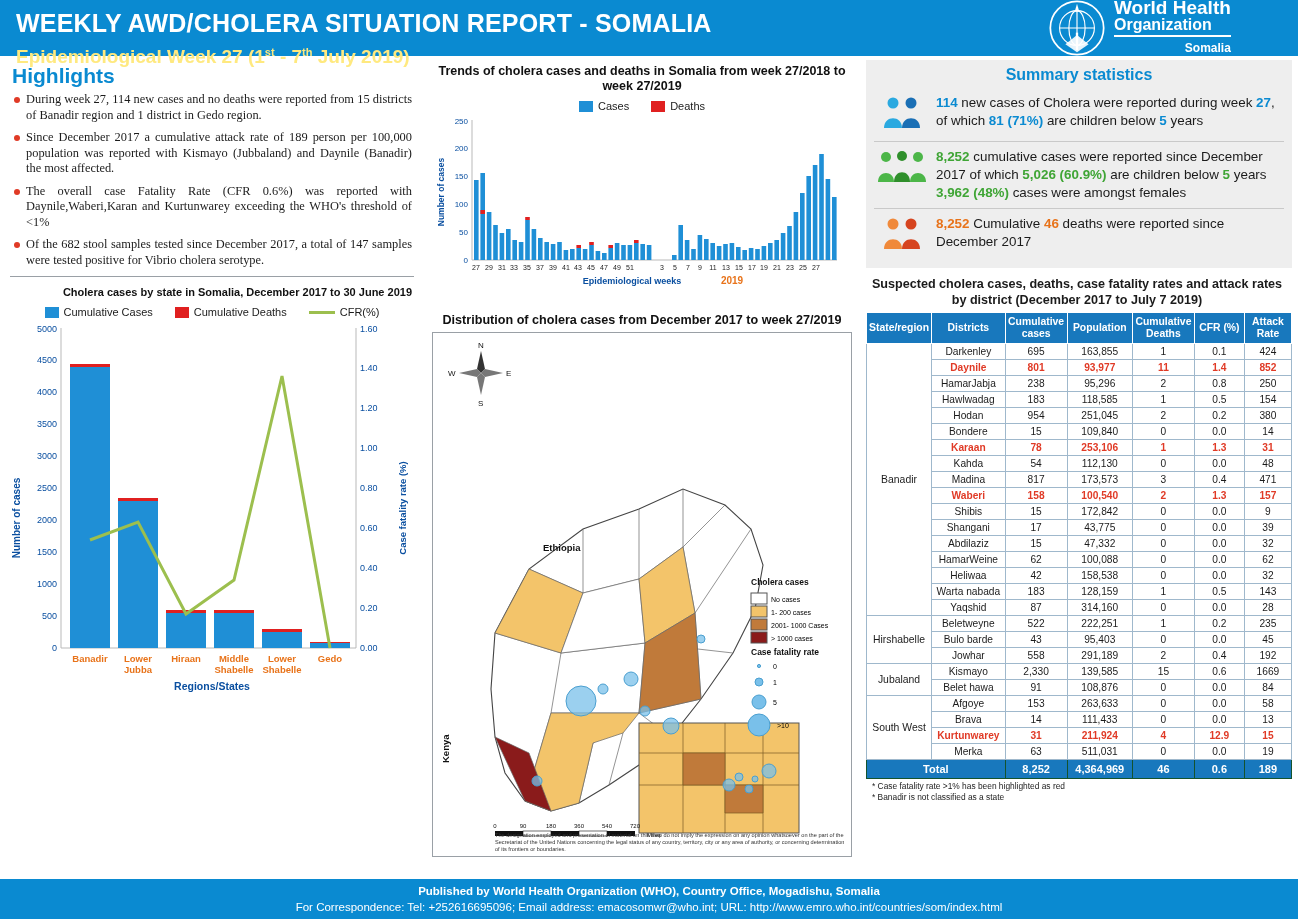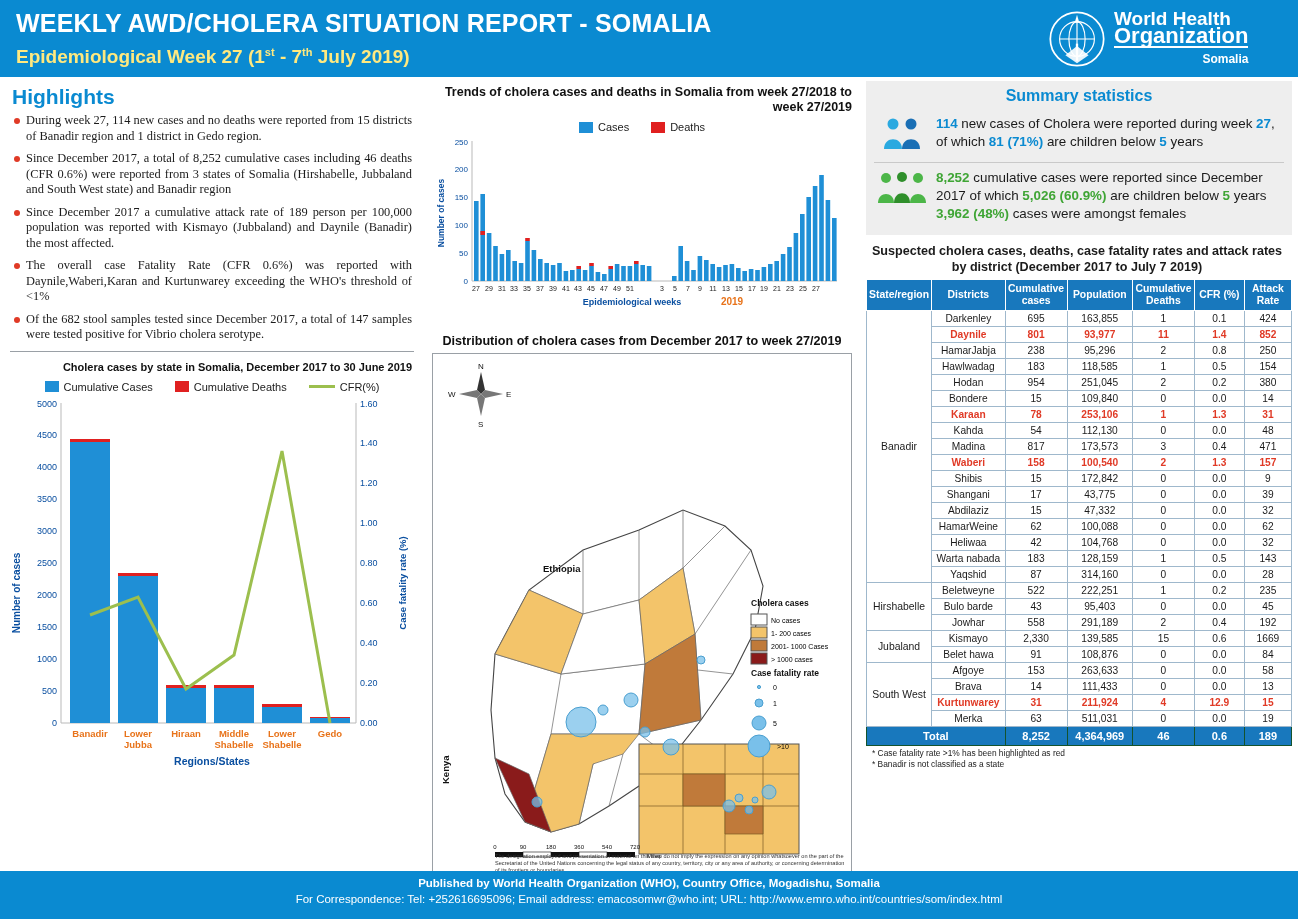--- a/index.html
+++ b/index.html
@@ -7,21 +7,21 @@
   body {
     width: 1298px; height: 919px;
     font-family: "Liberation Sans", sans-serif;
     background: #ffffff;
     color: #1b1b1b;
     position: relative;
     overflow: hidden;
   }
   
   .header {
-    height: 77px;
+    height: 56px;
     background: #0a8ad1;
     color: #ffffff;
     display: flex;
     align-items: stretch;
     position: relative;
   }
   .header .titles { padding: 8px 0 0 16px; flex: 1; }
   .header h1 {
     margin: 0;
     font-size: 25px;
@@ -40,21 +40,21 @@
   .who-logo {
     width: 250px;
     display: flex;
     align-items: center;
     gap: 8px;
     padding-right: 14px;
   }
   .who-mark { width: 58px; height: 58px; flex: none; }
   .who-text { line-height: 17px; }
   .who-text .l1 { font-size: 19px; font-weight: bold; }
-  .who-text .l2 { font-size: 22px; font-weight: bold; }
+  .who-text .l2 { font-size: 16px; font-weight: bold; }
   .who-text .l3 { font-size: 12px; font-weight: bold; text-align: right; margin-top: 3px; }
   .who-rule { border-top: 2px solid #fff; margin: 2px 0; }
 
   
   .main {
     display: flex;
     height: 812px;
     padding: 4px 6px 0 6px;
     gap: 14px;
   }
@@ -166,21 +166,21 @@
     border: 1px solid #14532d;
     height: 19px;
     font-size: 11px;
   }
   .footnotes { font-size: 8.4px; margin: 2px 0 0 6px; line-height: 11px; color: #222; }
 
   
   .footer {
     position: absolute;
     bottom: 0; left: 0; right: 0;
-    height: 48px;
+    height: 40px;
     background: #0a8ad1;
     color: #fff;
     text-align: center;
     font-size: 11.5px;
     line-height: 16px;
     padding-top: 4px;
   }
   .footer .l1 { font-weight: bold; }
 
   
@@ -222,21 +222,20 @@
     </div>
   </div>
 </div>
 
 <div class="main">
 
   <div class="col-left">
     <h3 class="section">Highlights</h3>
     <ul class="bullets">
       <li>During week 27, 114 new cases and no deaths were reported from 15 districts of Banadir region and 1 district in Gedo region.</li>
-      <li>Since December 2017, a total of 8,252 cumulative cases including 46 deaths (CFR 0.6%) were  reported from 3 states of  Somalia (Hirshabelle, Jubbaland and South  West state) and  Banadir region</li>
       <li>Since December 2017 a cumulative attack rate of 189 person per 100,000 population was reported with Kismayo (Jubbaland) and Daynile (Banadir) the most affected.</li>
       <li>The overall case Fatality Rate  (CFR 0.6%) was reported with Daynile,Waberi,Karan  and  Kurtunwarey exceeding the WHO's threshold of &lt;1%</li>
       <li>Of the 682 stool samples tested since December 2017, a total of  147  samples  were  tested  positive  for  Vibrio cholera serotype.</li>
     </ul>
 
     <div style="border-top:1px solid #9aa0a6; margin:8px 4px 0 4px;"></div>
 
     <div class="panel-title" style="margin:8px 6px 2px 6px; text-align:right; font-size:11px;">Cholera cases by state in Somalia, December 2017 to 30 June 2019</div>
 
     <div class="legend" style="margin-top:6px;">
@@ -318,21 +317,21 @@
           <text x="324" y="344">Gedo</text>
         </g>
         <text x="206" y="372" font-size="10.5" fill="#0a4fa0" font-weight="bold" text-anchor="middle">Regions/States</text>
         <text x="14" y="200" font-size="10" fill="#0a4fa0" font-weight="bold" text-anchor="middle" transform="rotate(-90 14 200)">Number of cases</text>
         <text x="400" y="190" font-size="9.5" fill="#0a4fa0" font-weight="bold" text-anchor="middle" transform="rotate(-90 400 190)">Case fatality rate (%)</text>
       </svg>
     </div>
   </div>
 
   <div class="col-mid">
-    <div class="panel-title" style="margin-top:4px;text-align:right;">Trends of cholera cases and deaths in Somalia from week 27/2018 to week 27/2019</div>
+    <div class="panel-title" style="margin-top:4px;">Trends of cholera cases and deaths in Somalia from week 27/2018 to week 27/2019</div>
 
     <div class="legend" style="margin-top:6px;justify-content:center;">
       <span class="item">
         <span class="swatch" style="background:#1f8fd6"></span>
         <span>Cases</span>
       </span>
       <span class="item">
         <span class="swatch" style="background:#e02020"></span>
         <span>Deaths</span>
       </span>
@@ -597,20 +596,33 @@
             <path d="M17 32 C17 19 33 19 33 32 Z" fill="#2f8f2b"></path>
             <circle cx="41" cy="7" r="5" fill="#4cb648"></circle>
             <path d="M33 32 C33 20 49 20 49 32 Z" fill="#4cb648"></path>
           </svg>
         </div>
         <div>
           <span class="b-green">8,252 </span><span>cumulative cases were reported since December 2017 of which </span><span class="b-green">5,026 (60.9%)</span><span> are children below </span><span class="b-green">5</span><span> years </span><span class="b-green">3,962 (48%)</span><span> cases were amongst females</span>
         </div>
       </div>
 
+      <div class="stat-row">
+        <div class="stat-icon">
+          <svg width="44" height="34" viewBox="0 0 44 34">
+            <circle cx="13" cy="7" r="5.5" fill="#f0893a"></circle>
+            <path d="M4 32 C4 19 22 19 22 32 Z" fill="#f0893a"></path>
+            <circle cx="31" cy="7" r="5.5" fill="#d6441f"></circle>
+            <path d="M22 32 C22 19 40 19 40 32 Z" fill="#d6441f"></path>
+          </svg>
+        </div>
+        <div>
+          <span class="b-orange">8,252 </span><span>Cumulative </span><span class="b-orange">46</span><span> deaths were reported since December 2017</span>
+        </div>
+      </div>
     </div>
 
     <div class="table-title">Suspected cholera cases, deaths, case fatality rates and attack rates by district (December 2017 to July 7 2019)</div>
 
     <table class="dist">
       <thead>
         <tr>
           <th style="width:64px">State/region</th>
           <th style="width:74px">Districts</th>
           <th style="width:62px">Cumulative cases</th>
@@ -730,21 +742,21 @@
             <td class="dist-name">HamarWeine</td>
             <td>62</td>
             <td>100,088</td>
             <td>0</td>
             <td>0.0</td>
             <td>62</td>
           </tr>
           <tr>
             <td class="dist-name">Heliwaa</td>
             <td>42</td>
-            <td>104,768</td>
+            <td>158,538</td>
             <td>0</td>
             <td>0.0</td>
             <td>32</td>
           </tr>
           <tr>
             <td class="dist-name">Warta nabada</td>
             <td>183</td>
             <td>128,159</td>
             <td>1</td>
             <td>0.5</td>

